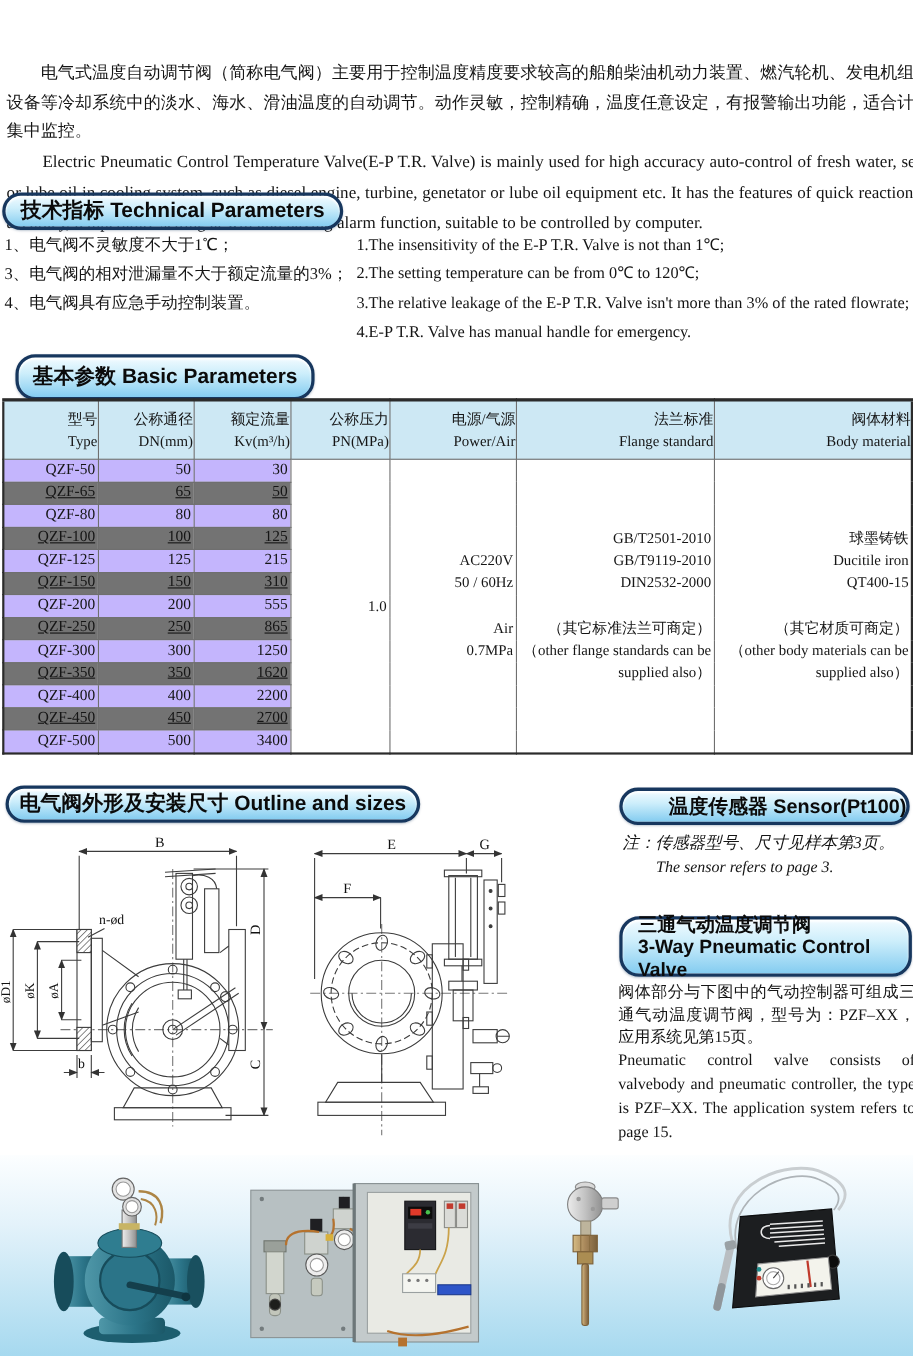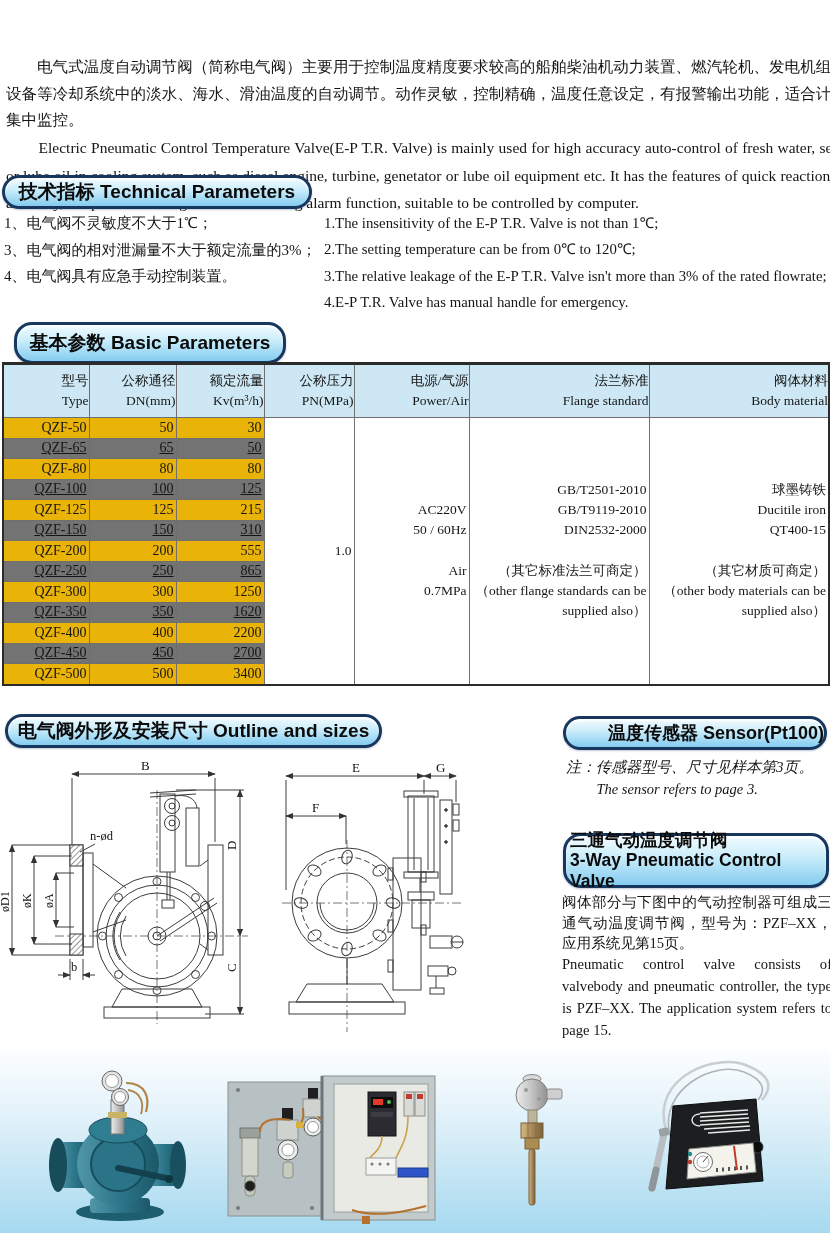--- a/index.html
+++ b/index.html
@@ -29,21 +29,21 @@
     position:absolute;left:2px;top:362px;width:826px;
     border-collapse:collapse;table-layout:fixed;
     border:2px solid #2b2b2b;border-top-width:3px;
     font-size:14px;text-align:right;
   }
   table.params th{
     background:#cde8f4;border:1px solid #6f6f6f;font-weight:normal;
     height:52px;font-size:13.5px;line-height:1.45;padding:0;
   }
   table.params td{
-    border:1px solid #6f6f6f;height:19.5px;padding:0 2px;background:#eab308;
+    border:1px solid #6f6f6f;height:19.5px;padding:0 2px;background:#c4b5fd;
   }
   tr.alt td{background:#737373;text-decoration:underline;}
   td.merged{white-space:pre-line;vertical-align:middle;font-size:13.5px;line-height:1.5;background:#ffffff !important;}
   .drawings{position:absolute;left:0;top:760px;}
   .sensor-note{position:absolute;left:566px;top:756px;width:262px;font-size:15px;line-height:1.5;font-style:italic;}
   .sensor-note .en{padding-left:2.1em;font-size:14.5px;}
   .threeway-text{position:absolute;left:562px;top:892px;width:270px;}
   .threeway-text p{margin:0;text-align:justify;font-size:14.6px;line-height:1.42;}
   .threeway-text .en{line-height:1.5;}
   .photo-band{position:absolute;left:0;top:1050px;}
@@ -214,21 +214,21 @@
   </div>
 
   <div class="badge" style="left:563px;top:716px;width:264px;height:34px;font-size:18px;align-items:flex-end;">
     <span>温度传感器 Sensor(Pt100)</span>
   </div>
   <div class="sensor-note">
     <div>注：传感器型号、尺寸见样本第3页。</div>
     <div class="en">The sensor refers to page 3.</div>
   </div>
 
-  <div class="badge" style="left:563px;top:833px;width:266px;height:55px;font-size:17.5px;justify-content:center;align-items:flex-start;padding-left:4px;">
+  <div class="badge" style="left:563px;top:833px;width:266px;height:55px;font-size:17.5px;justify-content:center;align-items:flex-start;padding-left:14px;">
     <span>三通气动温度调节阀</span>
     <span>3-Way Pneumatic Control Valve</span>
   </div>
   <div class="threeway-text">
     <p>阀体部分与下图中的气动控制器可组成三通气动温度调节阀，型号为：PZF–XX，应用系统见第15页。</p>
     <p class="en">Pneumatic control valve consists of valvebody and pneumatic controller, the type is PZF–XX. The application system refers to page 15.</p>
   </div>
 
   <svg class="drawings" width="565" height="292" viewBox="0 0 565 292">
     <defs>

